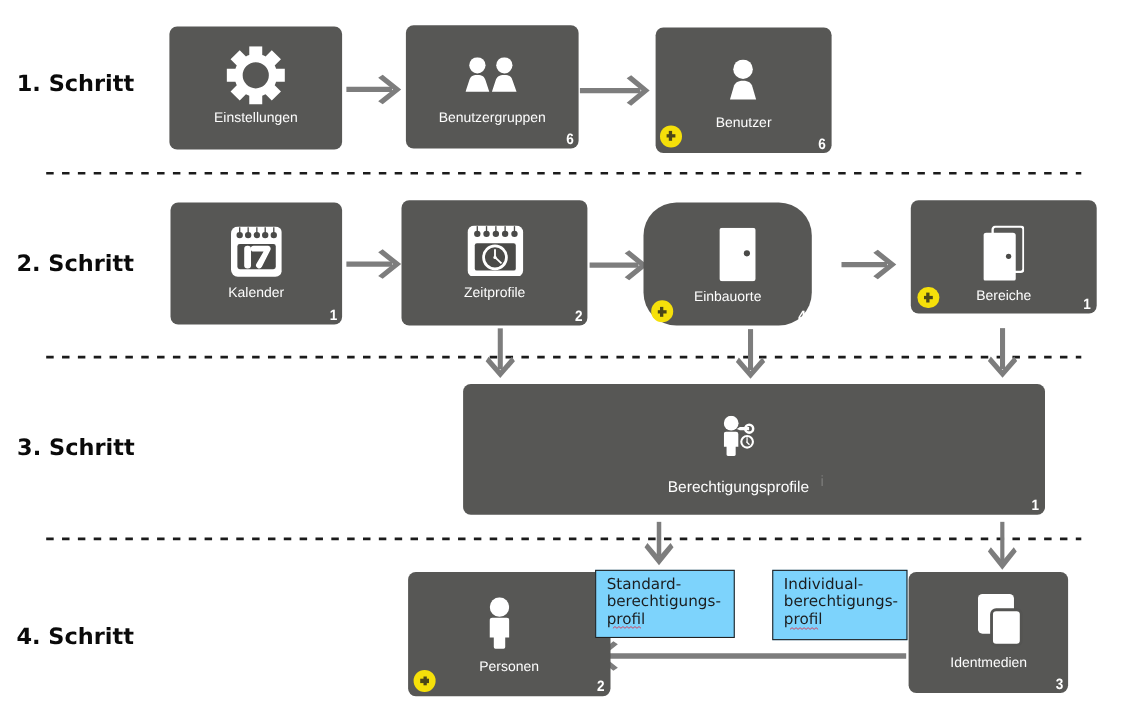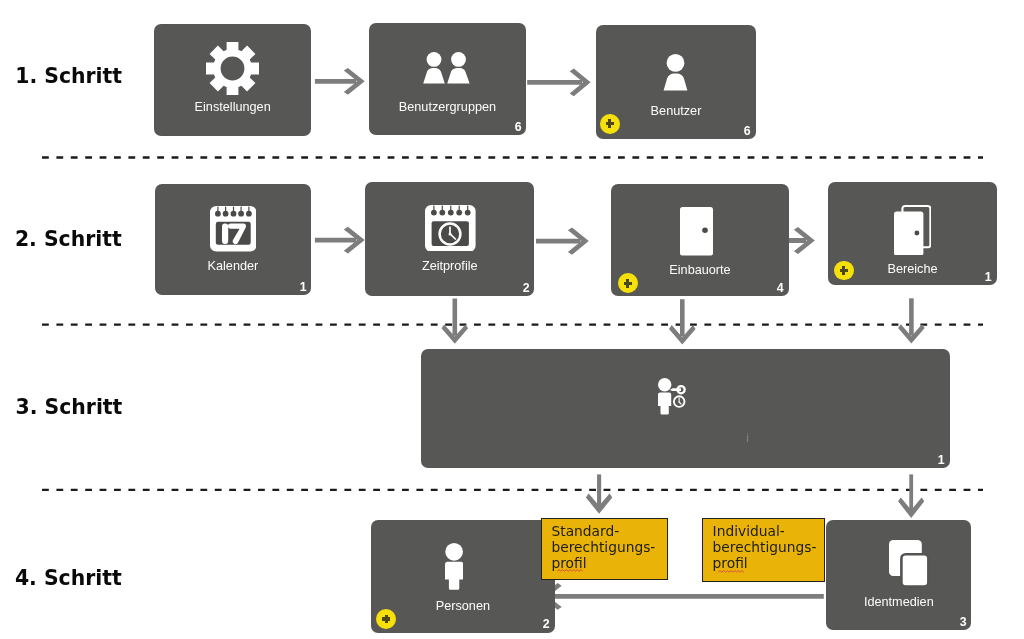--- a/index.html
+++ b/index.html
@@ -13,21 +13,21 @@
   .card{position:absolute;background:#575755;border-radius:7px;}
   .card-label{position:absolute;left:0;right:0;text-align:center;color:#fdfdfd;
               font-size:12.7px;font-family:"Liberation Sans",sans-serif;white-space:nowrap;}
   .card-num{position:absolute;color:#ffffff;font-size:13.7px;font-weight:bold;
             font-family:"Liberation Sans",sans-serif;transform:scaleX(0.9);
             transform-origin:100% 50%;}
   .badge{position:absolute;border-radius:50%;background:#f5e00a;}
   .badge .pv{position:absolute;background:#4b4718;}
   .badge .ph{position:absolute;background:#4b4718;}
 
-  .note{position:absolute;background:#eab308;border:1.6px solid #212121;box-sizing:border-box;}
+  .note{position:absolute;background:#7dd3fc;border:1.6px solid #212121;box-sizing:border-box;}
   .note-text{position:absolute;font-family:"DejaVu Sans",sans-serif;font-size:13.8px;
              color:#1b1d1f;line-height:16.4px;white-space:pre;}
   .squiggle{position:absolute;height:3px;}
   .ico{position:absolute;}
   #sheet{position:absolute;left:0;top:0;width:1024px;height:639px;overflow:visible;pointer-events:none;}
 </style>
 </head>
 <body>
 
 <div id="stage">
@@ -206,21 +206,21 @@
       <g fill="none" stroke="#fff" stroke-width="1.7" stroke-linecap="butt">
         <path d="M25.0,21.6 V28.9"></path>
         <path d="M25.3,29.2 L30.9,34.5"></path>
       </g>
       <circle cx="25.0" cy="29.0" r="1.5" fill="#fff"></circle>
     </svg>
     <div class="card-label" style="top:77.3px;">Zeitprofile</div>
     <div class="card-num" style="right:4.9px;bottom:1.3px;">2</div>
   </div>
 
-  <div class="card" style="left:611px;top:183.8px;width:178px;height:112.3px;">
+  <div class="card" style="left:585px;top:183.8px;width:153px;height:112.3px;border-radius:30px;">
     <svg class="ico" style="left:69.4px;top:23.2px;" width="33" height="48.6" viewBox="0 0 33 48.6">
       <rect x="0" y="0" width="33" height="48.6" rx="2.6" fill="#fff"></rect>
       <circle cx="25.0" cy="23.3" r="2.8" fill="#4a4a48"></circle>
     </svg>
     <div class="card-label" style="top:79.2px;">Einbauorte</div>
     <div class="card-num" style="right:4.9px;bottom:1.3px;">4</div>
     <div class="badge" style="left:6.8px;bottom:3.0px;width:19.8px;height:19.8px;">
       <div class="pv" style="left:8.35px;top:5.5px;width:3.1px;height:8.8px;"></div>
       <div class="ph" style="left:5.85px;top:8.35px;width:8.1px;height:3.1px;"></div>
     </div>
@@ -246,20 +246,21 @@
         <circle cx="6.7" cy="6.7" r="6.7"></circle>
         <path d="M0.0,16.6 a2.1,2.1 0 0 1 2.1,-2.1 H11.1 a2.1,2.1 0 0 1 2.1,2.1 V28.1 H10.8 V35.2
                  a1.3,1.3 0 0 1 -1.3,1.3 H3.8 a1.3,1.3 0 0 1 -1.3,-1.3 V28.1 H0.0 Z"></path>
         <path d="M14.6,10.2 L23.0,10.2 L23.0,13.1 L14.6,13.1 L11.8,11.9 Z"></path>
       </g>
       <circle cx="23.1" cy="11.7" r="3.6" fill="none" stroke="#fff" stroke-width="2.3"></circle>
       <circle cx="21.2" cy="23.6" r="5.3" fill="none" stroke="#fff" stroke-width="1.9"></circle>
       <path fill="#fff" d="M20.6,19.5 h1.1 v4.4 h-1.1 Z"></path>
       <path fill="#fff" d="M21.0,23.2 l2.8,2.6 -0.85,0.9 -2.8,-2.6 Z"></path>
     </svg>
+    <div class="card-label" style="top:84.6px;left:0;right:28px;font-size:14.1px;">Berechtigungsprofile</div>
     <div class="card-label" style="top:81.0px;left:325.0px;font-size:13.5px;color:#7d7d7b;text-align:left;">i</div>
     <div class="card-num" style="right:4.9px;bottom:1.3px;">1</div>
   </div>
 
   <div class="card" style="left:371.2px;top:519.7px;width:165.4px;height:113.0px;padding-left:18px;">
     <svg class="ico" style="left:74.1px;top:23.6px;" width="18.2" height="46.7" viewBox="0 0 18.2 46.7">
       <g fill="#fff">
         <circle cx="9.1" cy="8.85" r="8.85"></circle>
         <path d="M0.0,21.3 a2.6,2.6 0 0 1 2.6,-2.6 H15.6 a2.6,2.6 0 0 1 2.6,2.6 V36.5 H14.3 V45.2
                  a1.5,1.5 0 0 1 -1.5,1.5 H5.4 a1.5,1.5 0 0 1 -1.5,-1.5 V36.5 H0.0 Z"></path>

